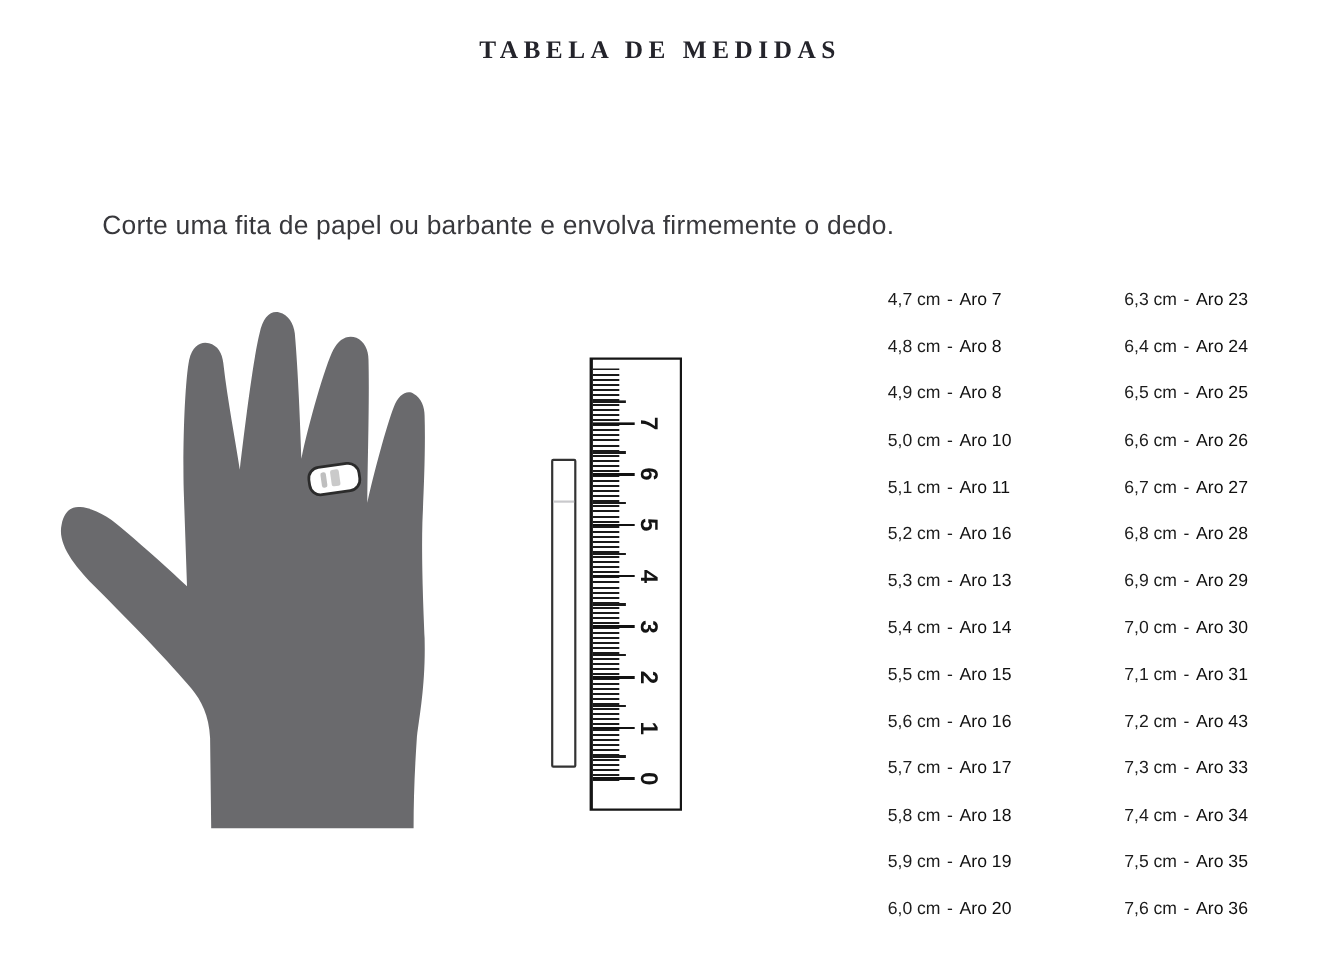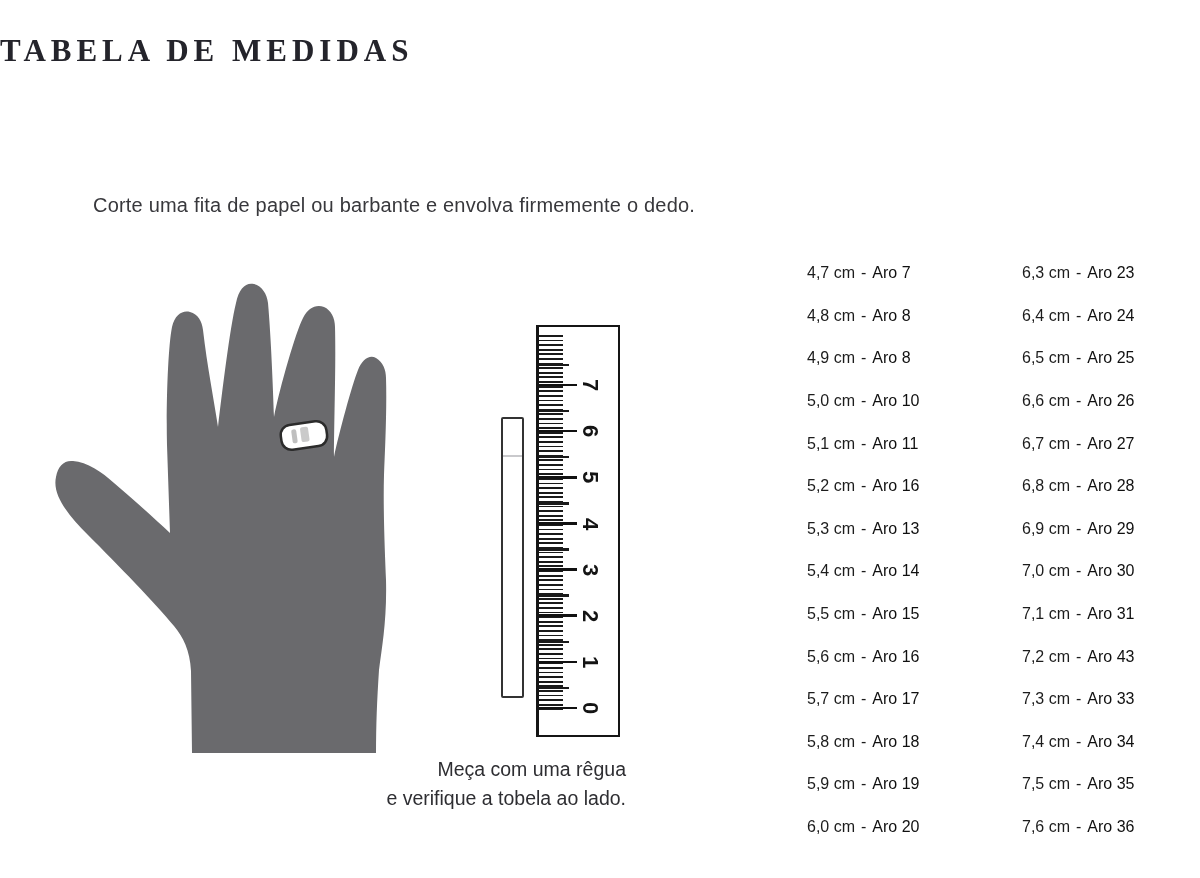--- a/index.html
+++ b/index.html
@@ -2,31 +2,31 @@
 <html><head>
 <meta charset="utf-8">
 <style>
   html,body { margin:0; padding:0; background:#ffffff; }
   .page {
     position:relative; width:1200px; height:878px; background:#fff;
     font-family:"Liberation Sans", sans-serif; overflow:hidden;
   }
   .title {
     position:absolute; top:33px; left:0; width:100%; margin:0;
-    font-family:"Liberation Serif", serif;
-    font-size:31px; font-weight:700; letter-spacing:5px; color:#24242b;
+    text-align:center; font-family:"Liberation Serif", serif;
+    font-size:23px; font-weight:700; letter-spacing:5px; color:#24242b;
   }
   .heading {
     position:absolute; top:130px; left:97px; margin:0;
     font-family:"Liberation Serif", serif; font-size:28px; font-weight:700;
     letter-spacing:1px; color:#202026;
   }
   .instructions {
     position:absolute; top:191px; left:93px; margin:0;
-    font-size:20px; line-height:29px; color:#38383c; letter-spacing:0.2px;
+    font-size:24px; line-height:29px; color:#38383c; letter-spacing:0.2px;
   }
   .hand { position:absolute; left:40px; top:275px; width:360px; height:480px; }
 
   .strip {
     position:absolute; left:501px; top:417px; width:23px; height:281px;
     background:#fff; border:2px solid #333; border-radius:2px; box-sizing:border-box;
   }
   .strip-line { position:absolute; left:0; right:0; top:36px; height:2px; background:#c9c9cc; }
 
   .ruler {
@@ -119,21 +119,20 @@
     <span class="rnum" style="top:369px">0</span>
     <span class="rnum" style="top:323px">1</span>
     <span class="rnum" style="top:277px">2</span>
     <span class="rnum" style="top:231px">3</span>
     <span class="rnum" style="top:185px">4</span>
     <span class="rnum" style="top:138px">5</span>
     <span class="rnum" style="top:92px">6</span>
     <span class="rnum" style="top:46px">7</span>
   </div>
 
-  <p class="caption"><span>Meça com uma rêgua</span><br><span>e verifique a tobela ao lado.</span></p>
 
   <div class="col col-left">
     <div class="size-row">
         <span class="cm">4,7 cm</span>
         <span class="sep">-</span>
         <span class="aro">Aro 7</span>
       </div>
     <div class="size-row">
         <span class="cm">4,8 cm</span>
         <span class="sep">-</span>

